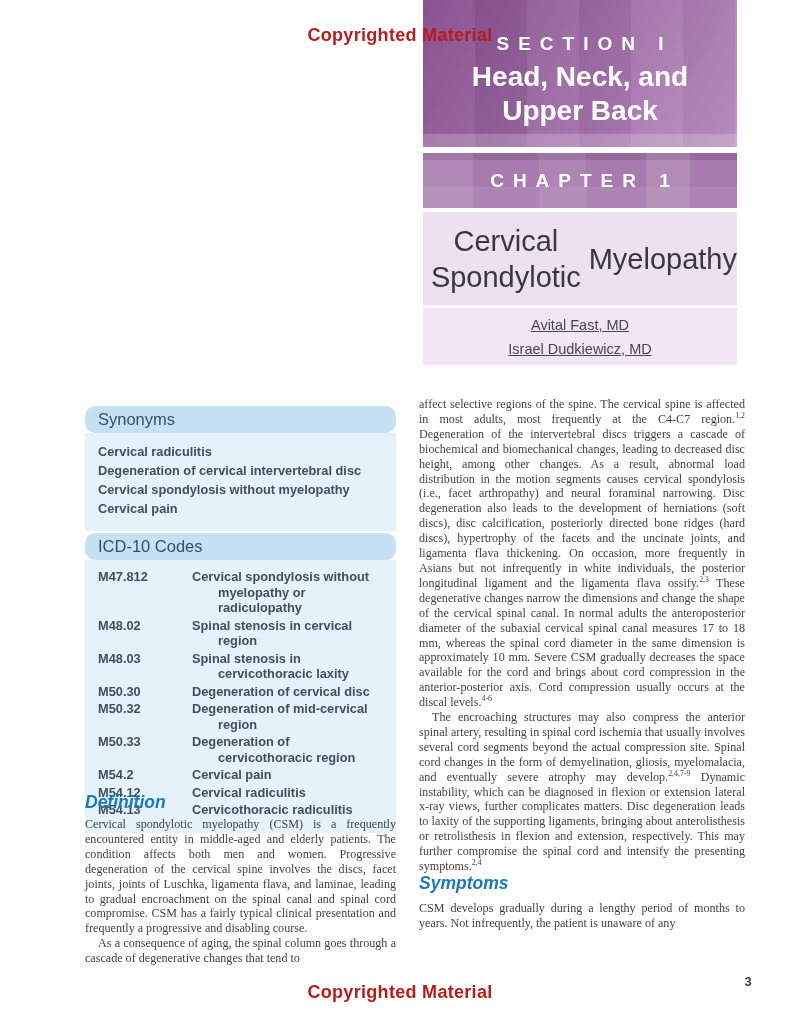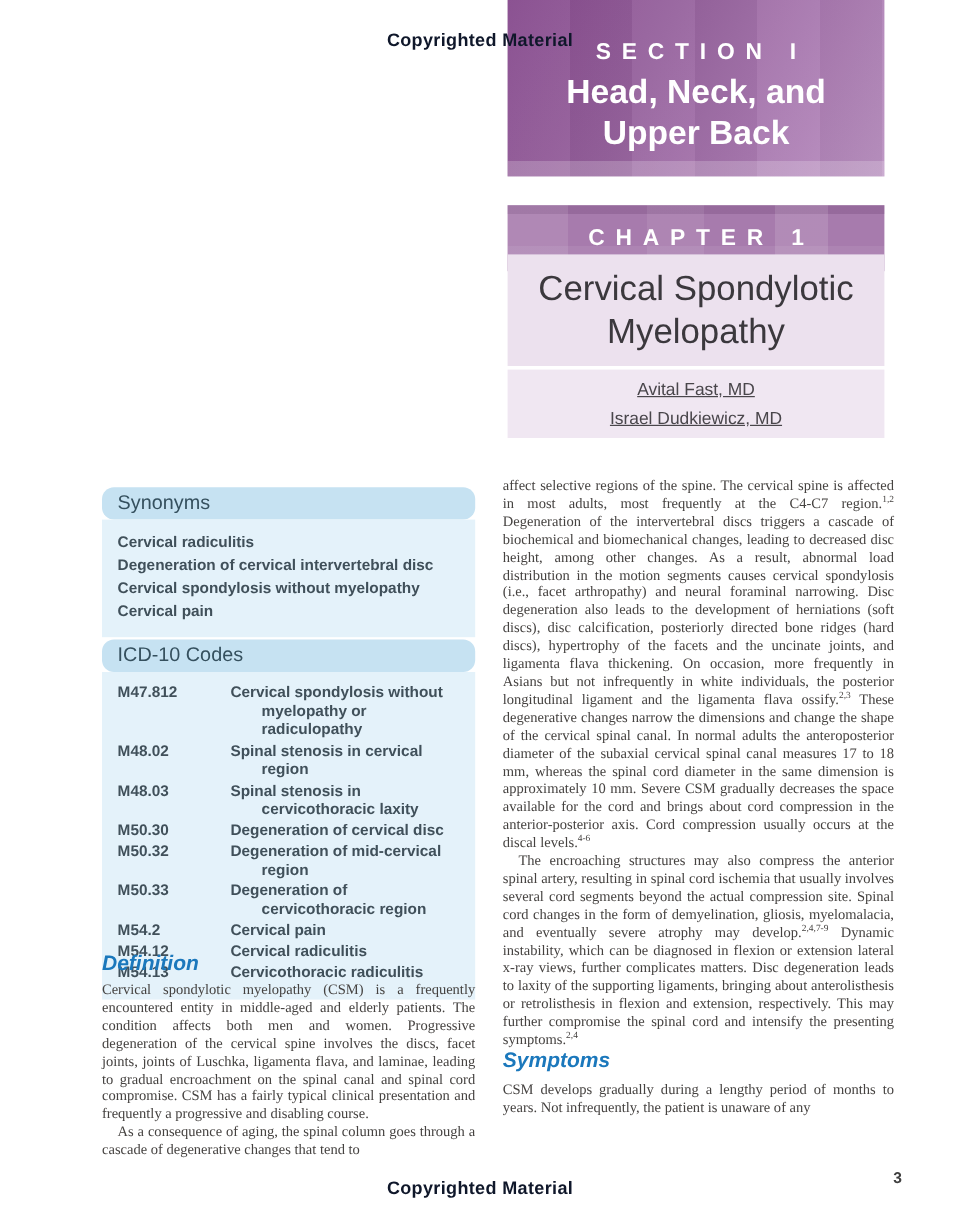--- a/index.html
+++ b/index.html
@@ -5,21 +5,21 @@
   html,body { margin:0; padding:0; background:#ffffff; }
   .page {
     position:relative; width:800px; height:1024px; background:#ffffff;
     font-family:"Liberation Serif", serif; overflow:hidden;
   }
 
   
   .copyright-top, .copyright-bottom {
     position:absolute; left:0; width:800px; text-align:center;
     font-family:"Liberation Sans", sans-serif; font-weight:700;
-    font-size:15px; color:#0f172a; letter-spacing:0.3px; z-index:5;
+    font-size:18px; color:#b91c1c; letter-spacing:0.3px; z-index:5;
   }
   .copyright-top { top:25px; }
   .copyright-bottom { top:982px; }
   .page-number {
     position:absolute; left:738px; top:974px; width:20px; text-align:center;
     font-family:"Liberation Sans", sans-serif; font-weight:700;
     font-size:13px; color:#3f3f3f;
   }
 
   
@@ -37,26 +37,25 @@
 
   .banner-chapter {
     position:absolute; left:423px; top:153px; width:314px; height:55px;
     line-height:56px; text-align:center; color:#ffffff;
     font-family:"Liberation Sans", sans-serif; font-size:19px; font-weight:600;
     letter-spacing:9px; text-indent:9px;
     background-color:#a77bad;
     background-image:
       linear-gradient(90deg, rgba(255,255,255,0.10) 0 16%, rgba(255,255,255,0) 16% 37%, rgba(255,255,255,0.08) 37% 52%, rgba(255,255,255,0) 52% 71%, rgba(255,255,255,0.12) 71% 85%, rgba(255,255,255,0) 85%),
       linear-gradient(180deg, rgba(90,45,96,0.22) 0 13%, rgba(255,255,255,0) 13% 62%, rgba(255,255,255,0.07) 62%);
-    margin-top: 18px;
   }
 
   .banner-title {
     position:absolute; left:423px; top:212px; width:314px; height:93px;
-    background:#ece1ee; display:flex; flex-direction:column; align-items:center; justify-content:center;
+    background:#ece1ee; display:flex; flex-direction:row; align-items:center; justify-content:center;
     font-family:"Liberation Sans", sans-serif; font-size:29px; line-height:36px;
     color:#3b383d; text-align:center;
   }
   .banner-authors {
     position:absolute; left:423px; top:308px; width:314px; height:57px;
     background:#f0e7f2; display:flex; flex-direction:column; align-items:center; justify-content:center;
     font-family:"Liberation Sans", sans-serif; font-size:14.5px; line-height:24px;
     color:#49464b; text-align:center;text-decoration:underline;
   }
 

